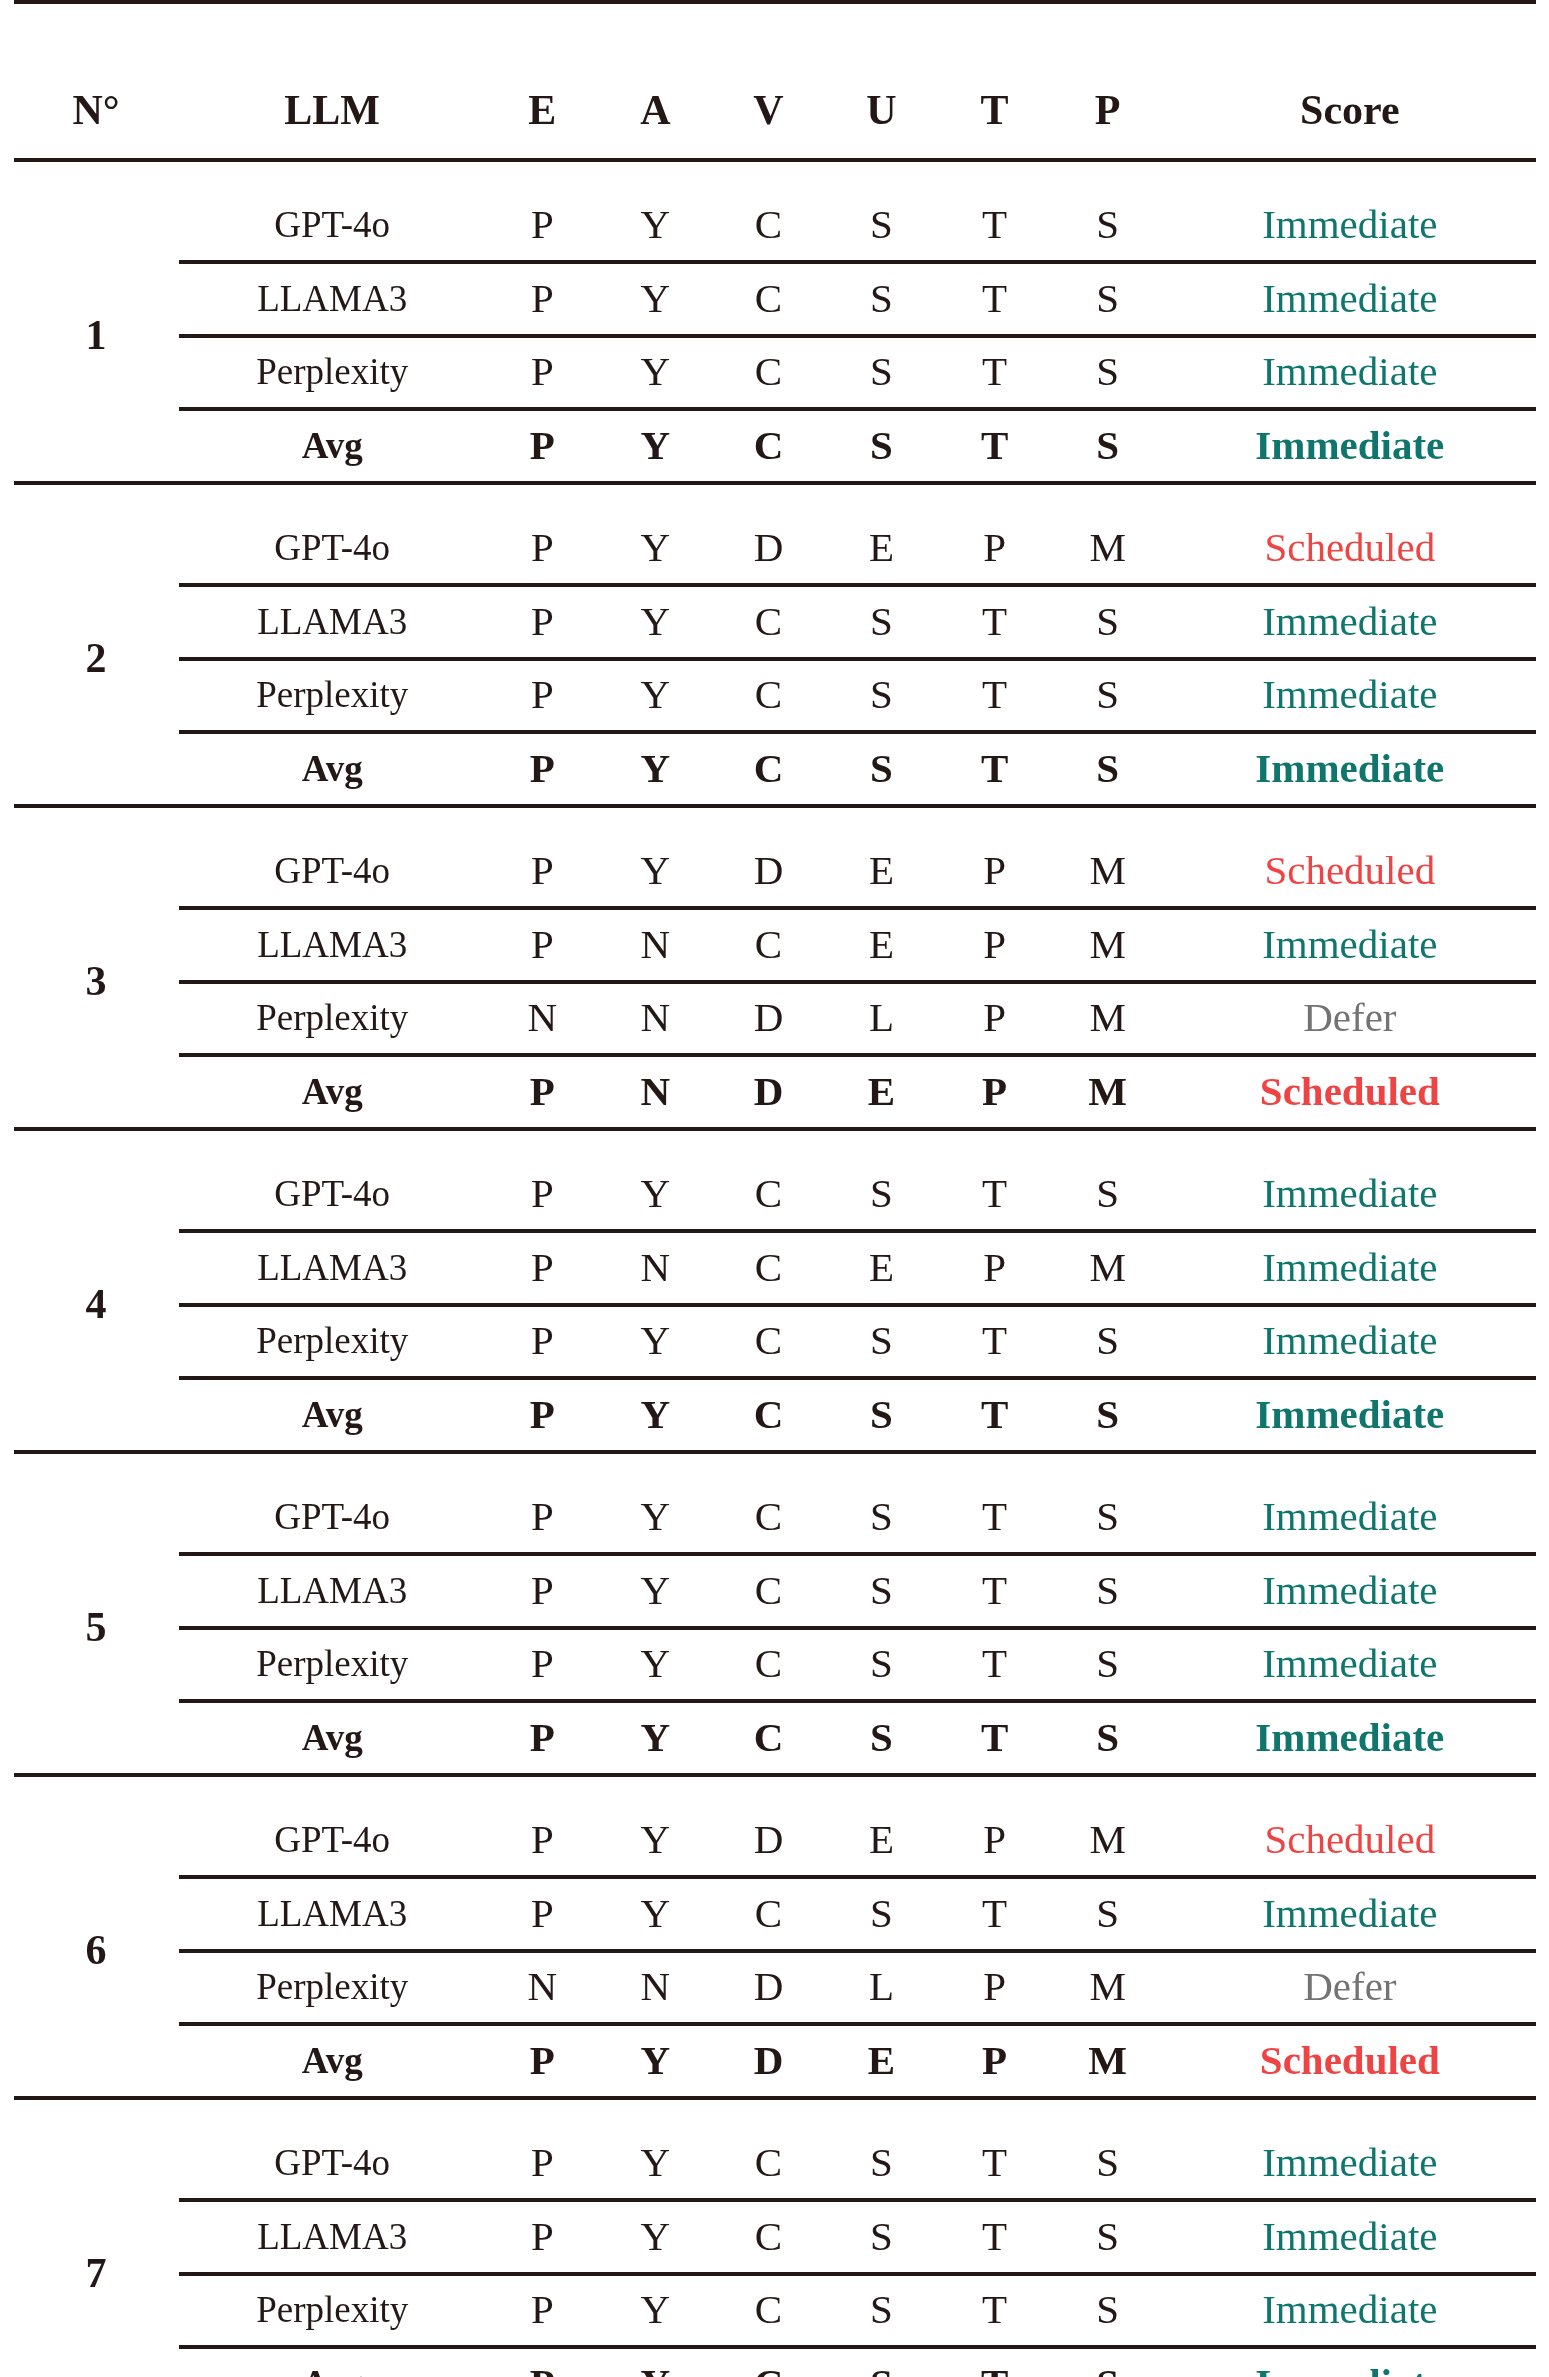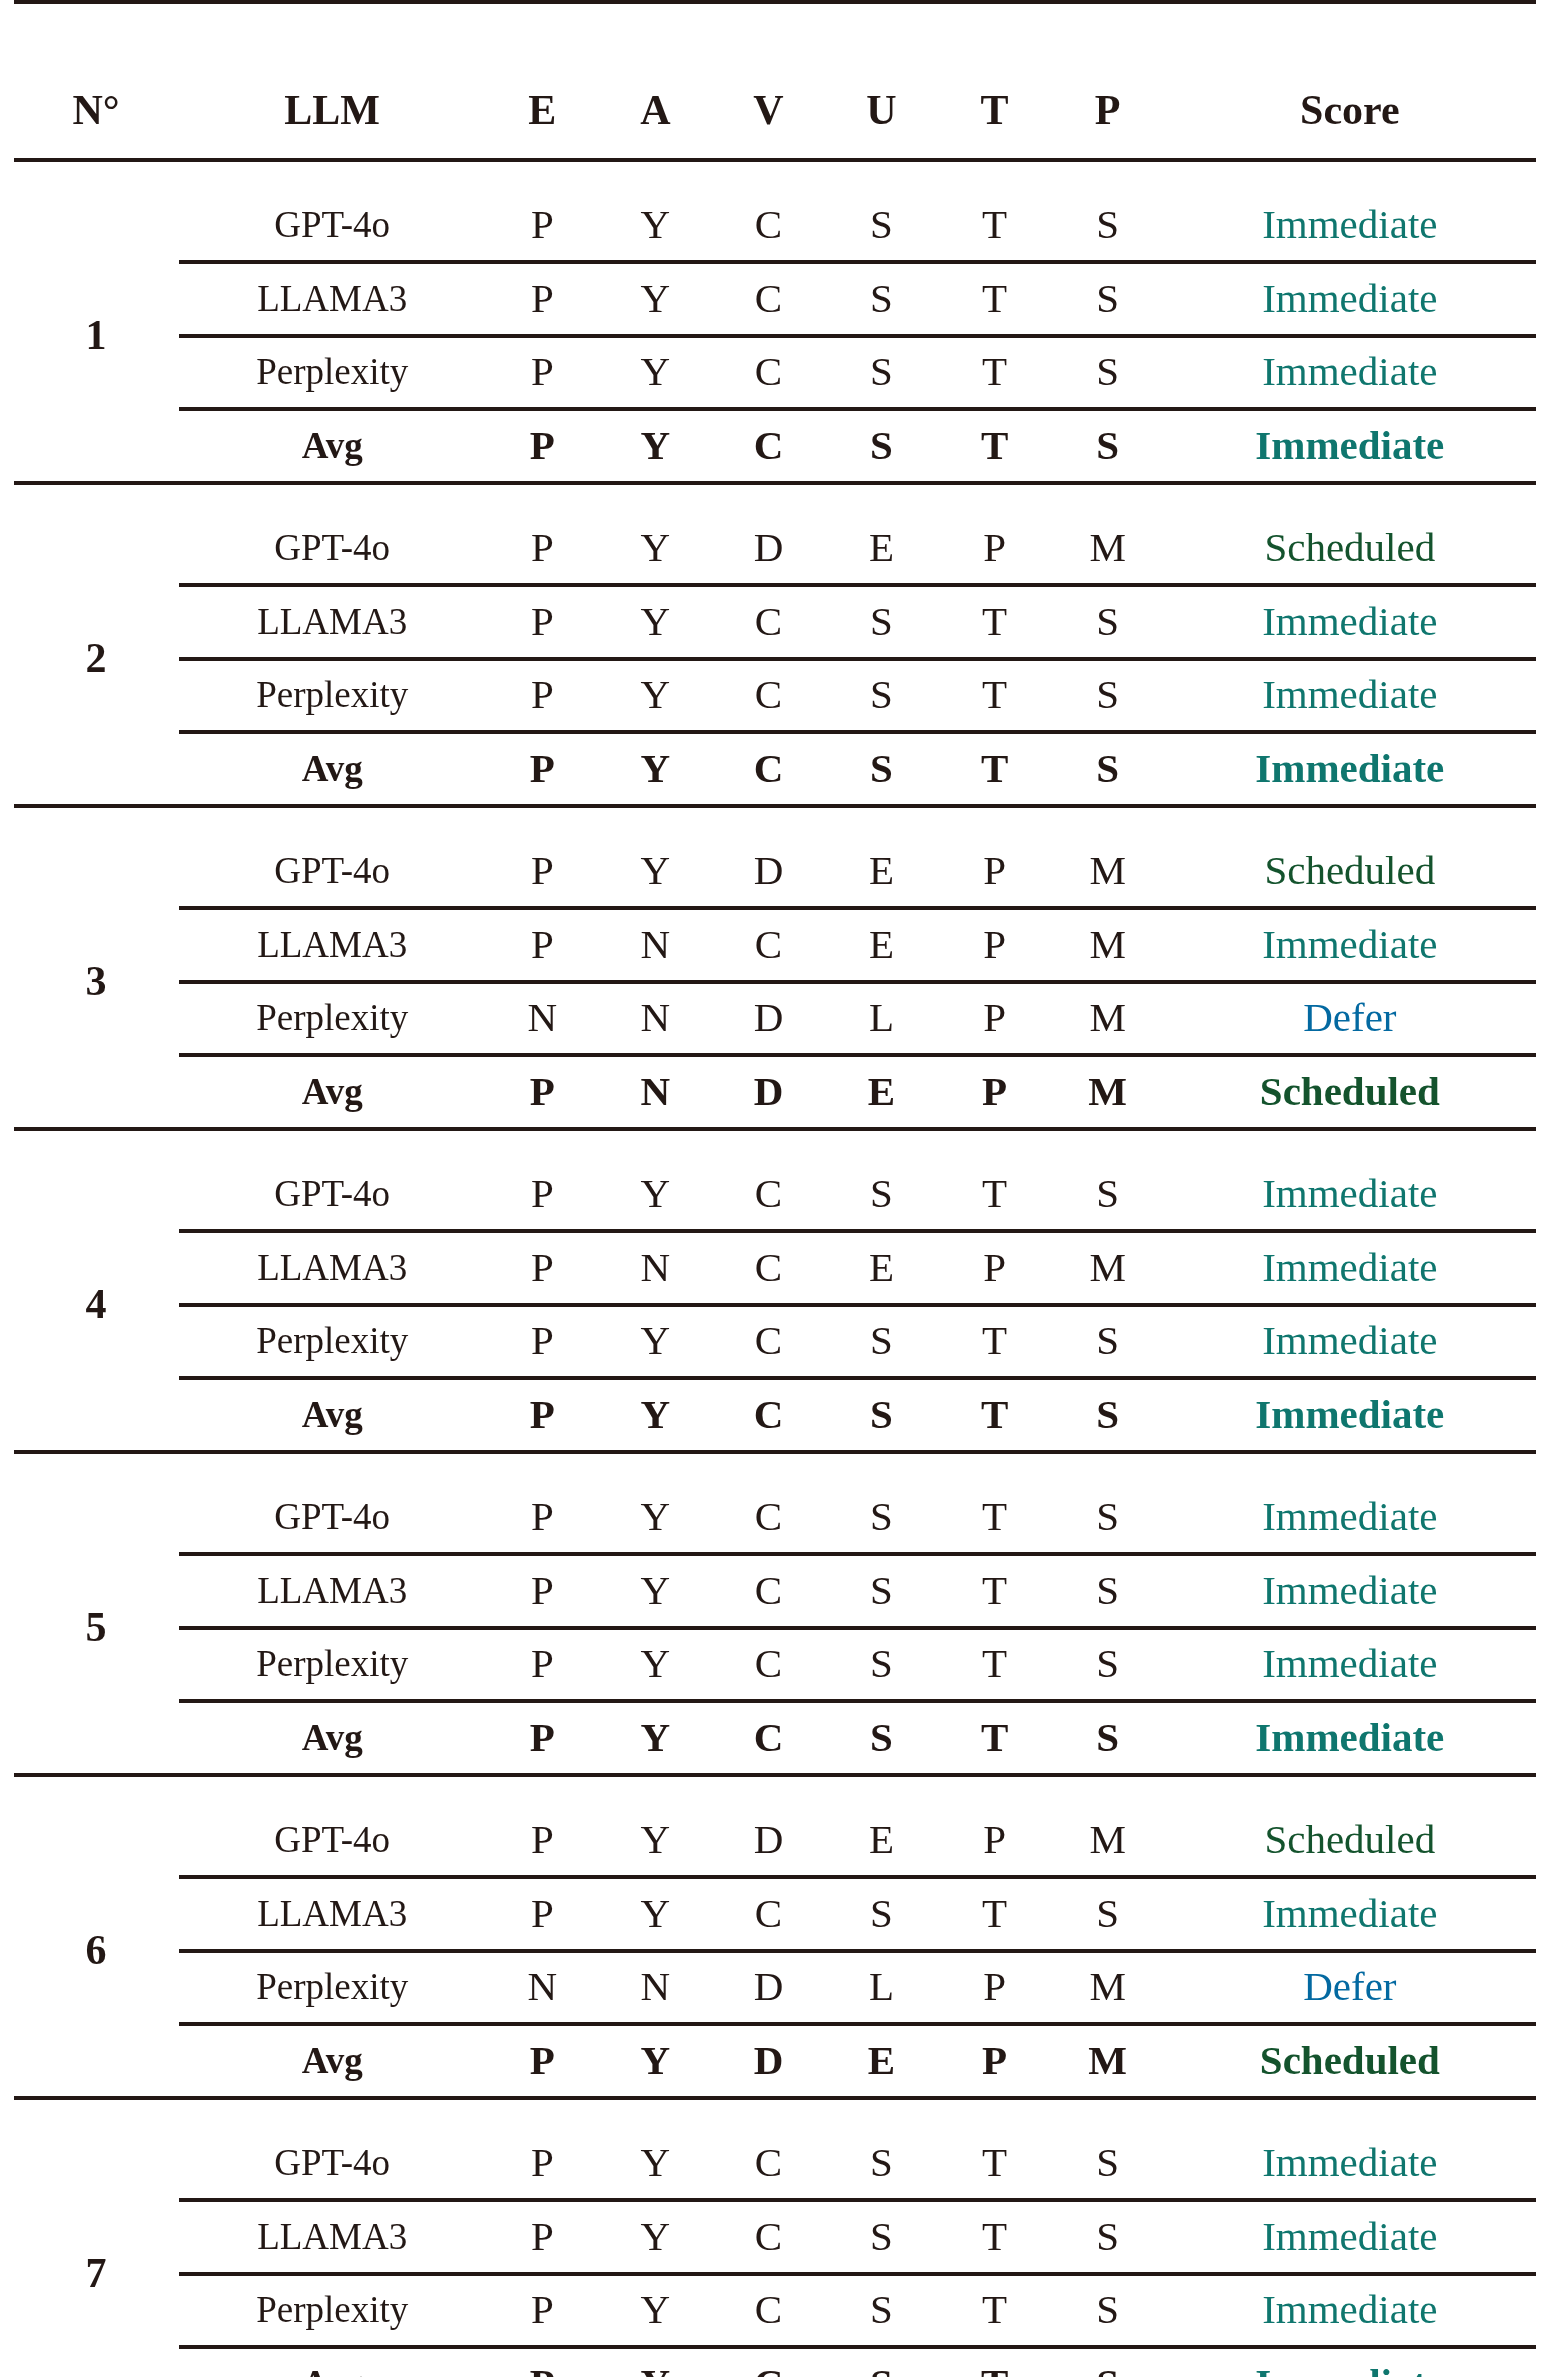--- a/index.html
+++ b/index.html
@@ -84,22 +84,22 @@
 
   td.llm { font-size: 37px; }
 
   tr.avg > td {
     font-weight: bold;
   }
 
   td.score { font-size: 41px; }
 
   .sc-immediate { color: #0f766e; }
-  .sc-scheduled { color: #14532d; }
-  .sc-defer     { color: #0369a1; }
+  .sc-scheduled { color: #ef4444; }
+  .sc-defer     { color: #737373; }
 </style>
 </head>
 <body>
 
 <div id="sheet">
   <table class="tbl">
     <colgroup>
       <col class="c-no">
         <col class="c-llm">
         <col class="c-e">

